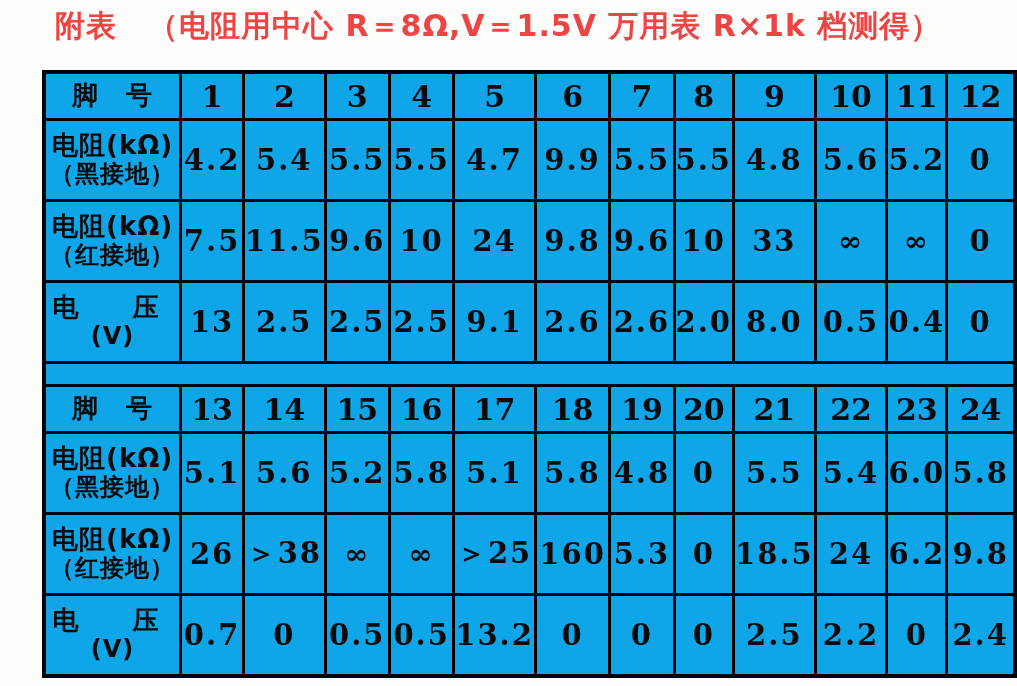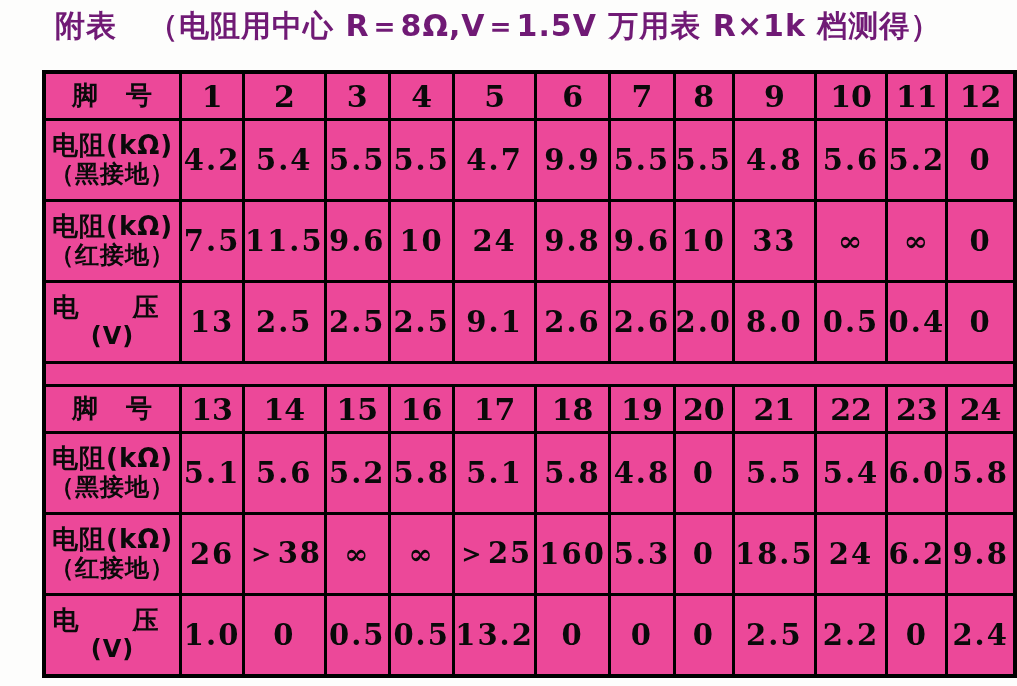--- a/index.html
+++ b/index.html
@@ -18,30 +18,30 @@
   }
   .title {
     position: absolute;
     left: 55px;
     top: 6px;
     width: 930px;
     font-size: 30px;
     font-weight: bold;
     letter-spacing: 1px;
     white-space: nowrap;
-    color: #701a75;
+    color: #ef4444;
     font-family: "DejaVu Sans", "Liberation Sans", sans-serif;
   }
   table.meas {
     position: absolute;
     left: 8px;
     top: 70px;
     border-collapse: collapse;
     table-layout: fixed;
-    background: #ec4899;
+    background: #0ea5e9;
     border: 4px solid #000;
     margin-left: 34px;
   }
   table.meas td {
     border: 3px solid #000;
     text-align: center;
     vertical-align: middle;
     padding: 0;
     overflow: hidden;
   }
@@ -221,21 +221,21 @@
       <td class="num">24</td>
       <td class="num">6.2</td>
       <td class="num">9.8</td>
     </tr>
 
     <tr class="data">
       <td class="lbl">
         <div class="sp">电　压</div>
         <div class="l2">(V)</div>
       </td>
-      <td class="num">1.0</td>
+      <td class="num">0.7</td>
       <td class="num">0</td>
       <td class="num">0.5</td>
       <td class="num">0.5</td>
       <td class="num">13.2</td>
       <td class="num">0</td>
       <td class="num">0</td>
       <td class="num">0</td>
       <td class="num">2.5</td>
       <td class="num">2.2</td>
       <td class="num">0</td>

